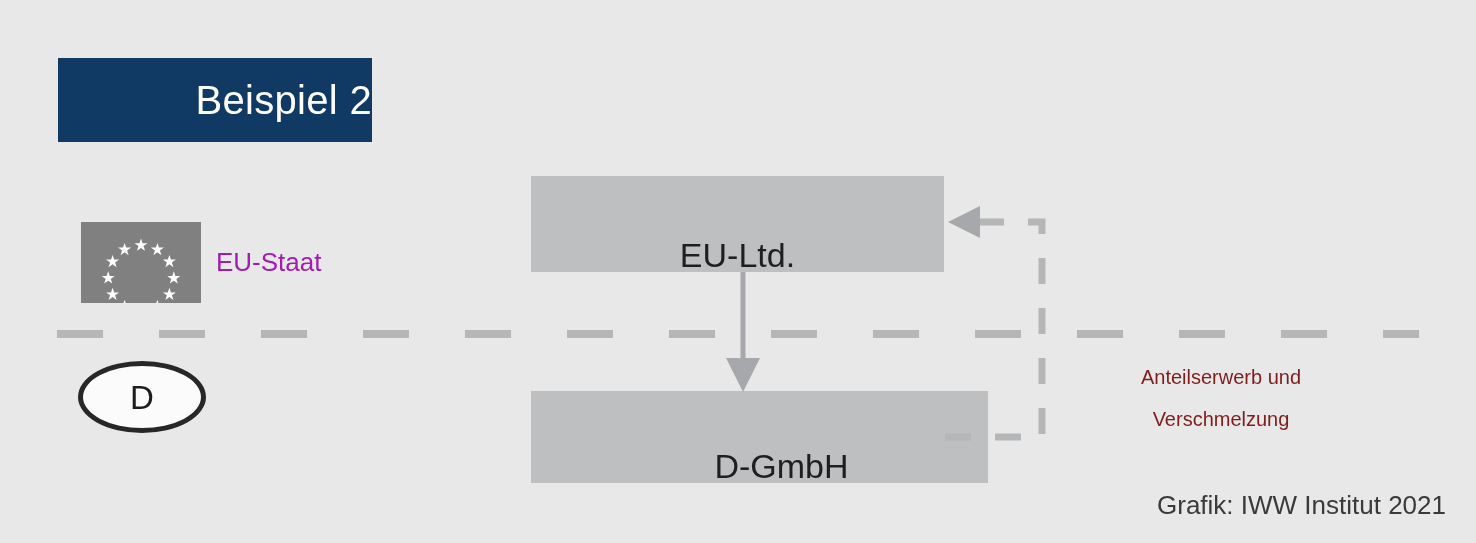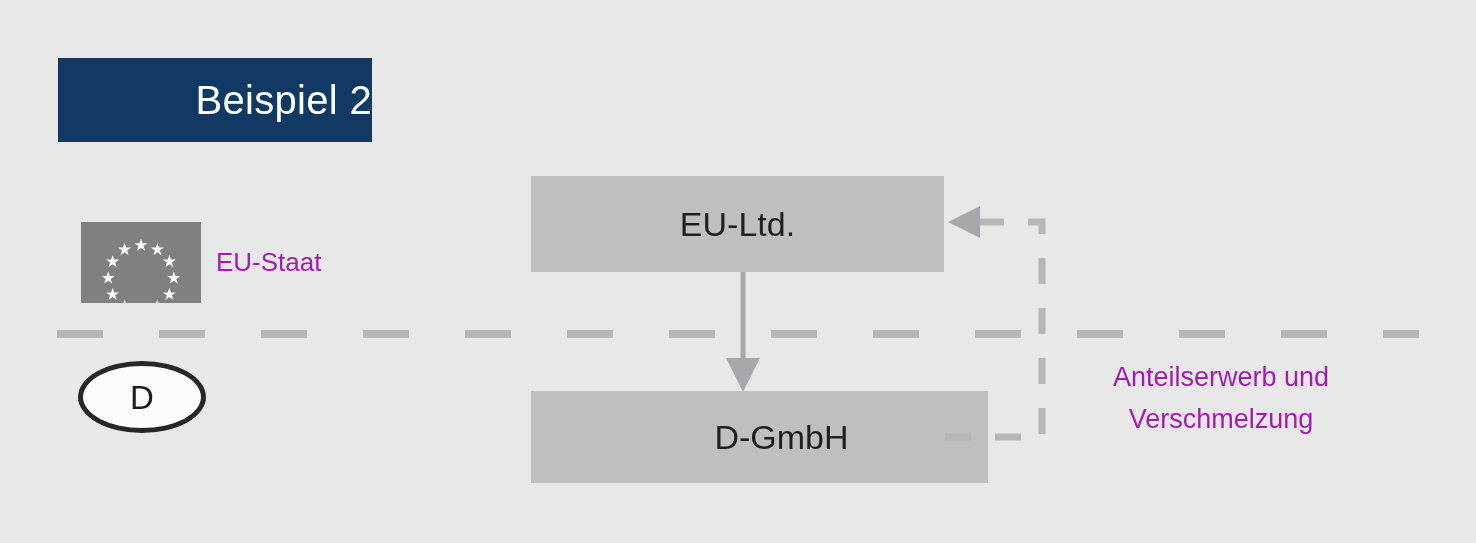--- a/index.html
+++ b/index.html
@@ -87,21 +87,21 @@
     top: 324px;
     width: 1362px;
     height: 8px;
   }
 
   
   .entity-box {
     position: absolute;
     background: #bdbfc1;
     display: flex;
-    align-items: center;
+    align-items: flex-end;
     justify-content: center;
   }
   .entity-box .entity-label {
     font-size: 34px;
     color: #1f1f1f;
     line-height: 1;
     white-space: nowrap;
   }
   #box-eu-ltd {
     left: 531px;
@@ -127,22 +127,22 @@
     pointer-events: none;
   }
 
   
   #annotation {
     position: absolute;
     left: 1051px;
     top: 356px;
     width: 340px;
     text-align: center;
-    font-size: 27px;
-    color: #a21caf;
+    font-size: 20px;
+    color: #7f1d1d;
     line-height: 42px;
   }
   #annotation .ann-line { display: block; white-space: nowrap; }
 
   
   #credit {
     position: absolute;
     right: 30px;
     top: 492px;
     font-size: 26px;
@@ -211,14 +211,15 @@
       <path d="M 945 437 L 1042 437 L 1042 222 L 975 222" fill="none" stroke="#b4b6b8" stroke-width="7" stroke-dasharray="26 24"></path>
       <polygon points="948,222 980,206 980,238" fill="#a6a8ab"></polygon>
     </g>
   </svg>
 
   <div id="annotation">
     <span class="ann-line">Anteilserwerb und</span>
     <span class="ann-line">Verschmelzung</span>
   </div>
 
+  <div id="credit">Grafik: IWW Institut 2021</div>
 
 </div>
 
 </body></html>

